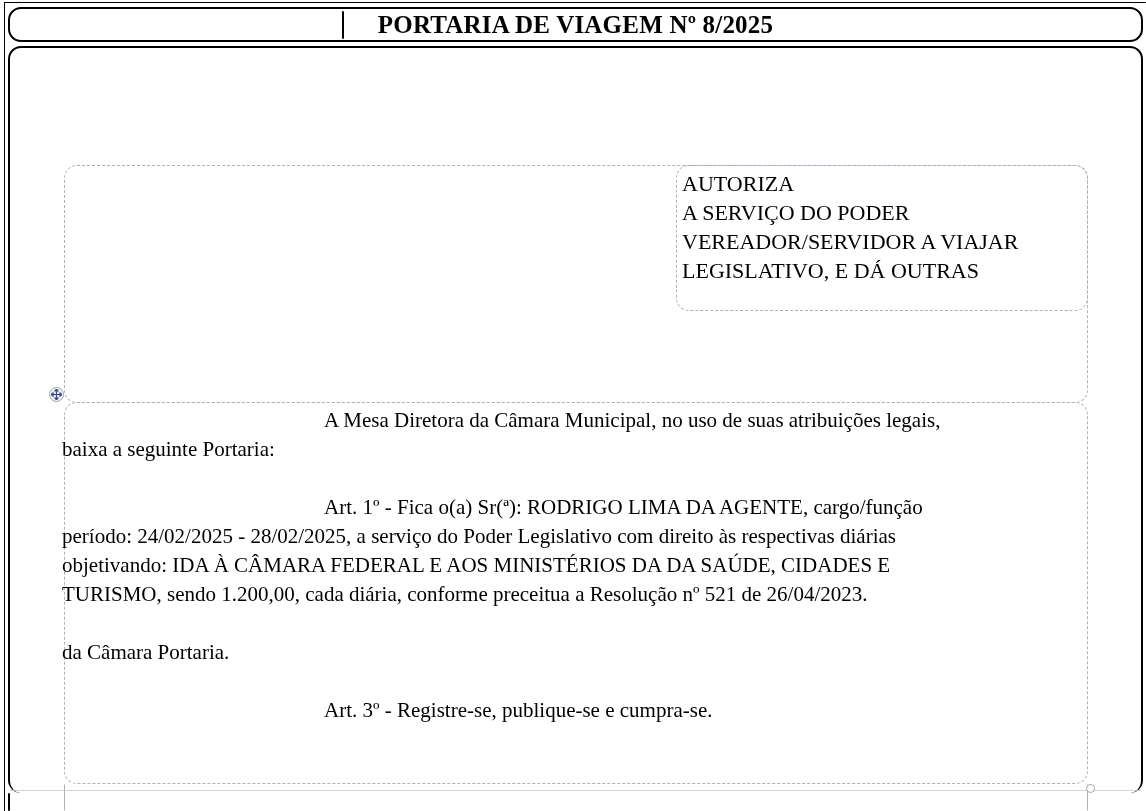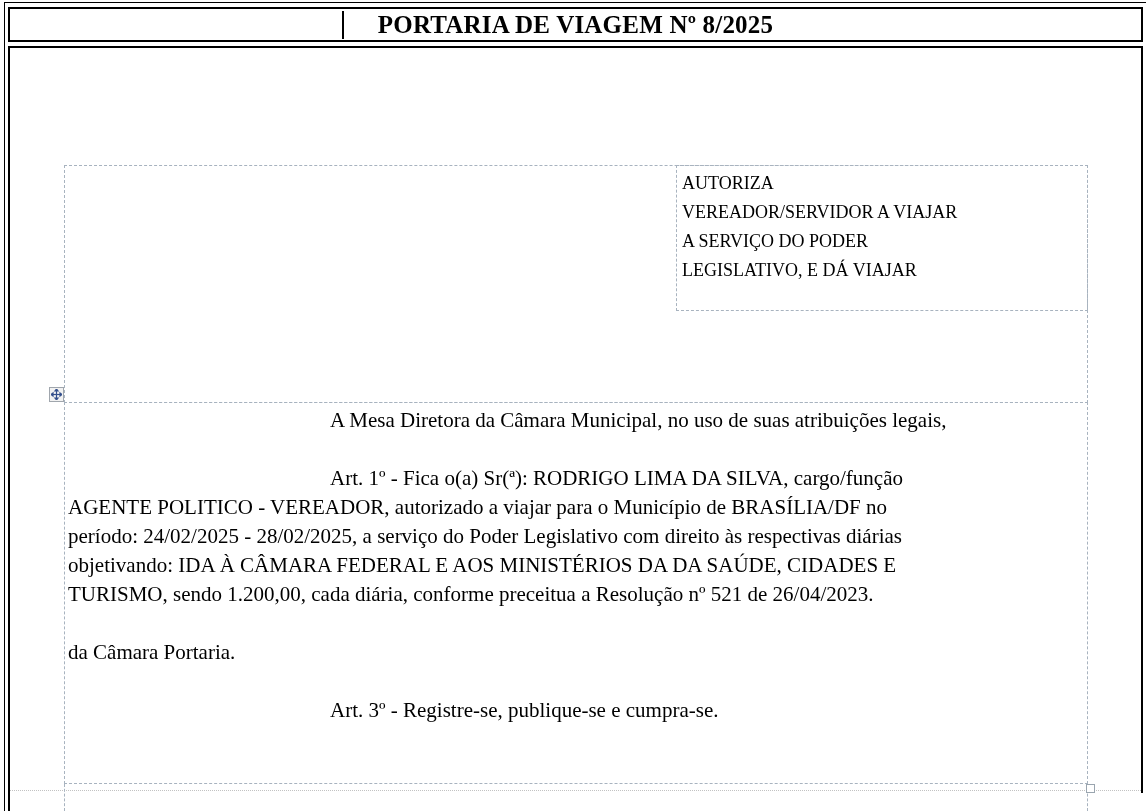--- a/index.html
+++ b/index.html
@@ -6,21 +6,21 @@
     --boundary:#a8b3bf;
     --ink:#000000;
   }
   html,body{margin:0;padding:0;}
   body{
     width:1146px;height:811px;position:relative;overflow:hidden;
     background:#ffffff;
     font-family:"Liberation Serif","DejaVu Serif",serif;
     color:var(--ink);
   }
-  .abs{position:absolute;box-sizing:border-box;}
+  .abs{position:absolute;box-sizing:border-box;border-radius:13px;}
 
   
   .outer-top{left:4px;top:2px;width:1142px;height:0;border-top:1px solid var(--ink);}
   .outer-left{left:4px;top:2px;width:0;height:809px;border-left:1px solid var(--ink);}
 
   
   .title-box{left:8px;top:7px;width:1135px;height:35px;border:2px solid var(--ink);}
   .title-text{
     margin:0;width:100%;text-align:center;
     font-size:25px;font-weight:bold;line-height:31px;
@@ -33,27 +33,27 @@
   .main-left-ext{left:8px;top:793px;width:2px;height:18px;background:var(--ink);}
   .bottom-dotted{left:10px;top:790px;width:1131px;height:0;border-top:1px dotted #c2c2c2;}
 
   
   .table1{left:64px;top:165px;width:1024px;height:238px;border:1px dashed var(--boundary);}
   .ementa-cell{
     left:676px;top:165px;width:412px;height:146px;
     border:1px dashed var(--boundary);
     padding:3px 5px;
   }
-  .ementa-line{font-size:18px;line-height:29px;white-space:nowrap;}
+  .ementa-line{font-size:22px;line-height:29px;white-space:nowrap;}
   .table2{left:64px;top:402px;width:1024px;height:382px;border:1px dashed var(--boundary);}
   .dash-ext-left{left:64px;top:784px;width:0;height:27px;border-left:1px dashed var(--boundary);}
   .dash-ext-right{left:1087px;top:784px;width:0;height:27px;border-left:1px dashed var(--boundary);}
 
   
-  .body-text{left:68px;top:406px;width:1016px;}
+  .body-text{left:62px;top:406px;width:1016px;}
   .bline{font-size:21px;line-height:29px;white-space:nowrap;}
   .bline.indent{padding-left:262px;}
   .bblank{height:29px;}
 
   
   .move-handle{
     left:49px;top:387px;width:15px;height:15px;
     border:1px solid #a0a6ad;background:#f2f2f2;
     display:flex;align-items:center;justify-content:center;
   }
@@ -73,33 +73,33 @@
 </div>
 <div class="abs caret"></div>
 
 <div class="abs main-box"></div>
 <div class="abs main-left-ext"></div>
 <div class="abs bottom-dotted"></div>
 
 <div class="abs table1"></div>
 <div class="abs ementa-cell" id="ementa-lines">
     <div class="ementa-line">AUTORIZA</div>
+    <div class="ementa-line">A SERVIÇO DO PODER</div>
     <div class="ementa-line">VEREADOR/SERVIDOR A VIAJAR</div>
-    <div class="ementa-line">A SERVIÇO DO PODER</div>
-    <div class="ementa-line">LEGISLATIVO, E DÁ VIAJAR</div>
+    <div class="ementa-line">LEGISLATIVO, E DÁ OUTRAS</div>
   </div>
 
 <div class="abs table2"></div>
 <div class="abs dash-ext-left"></div>
 <div class="abs dash-ext-right"></div>
 <div class="abs body-text" id="body-lines">
     <div class="bline indent">A Mesa Diretora da Câmara Municipal, no uso de suas atribuições legais,</div>
+    <div class="bline">baixa a seguinte Portaria:</div>
     <div class="bblank"></div>
-    <div class="bline indent">Art. 1º - Fica o(a) Sr(ª): RODRIGO LIMA DA SILVA, cargo/função</div>
-    <div class="bline">AGENTE POLITICO - VEREADOR, autorizado a viajar para o Município de BRASÍLIA/DF no</div>
+    <div class="bline indent">Art. 1º - Fica o(a) Sr(ª): RODRIGO LIMA DA AGENTE, cargo/função</div>
     <div class="bline">período: 24/02/2025 - 28/02/2025, a serviço do Poder Legislativo com direito às respectivas diárias</div>
     <div class="bline">objetivando: IDA À CÂMARA FEDERAL E AOS MINISTÉRIOS DA DA SAÚDE, CIDADES E</div>
     <div class="bline">TURISMO, sendo 1.200,00, cada diária, conforme preceitua a Resolução nº 521 de 26/04/2023.</div>
     <div class="bblank"></div>
     <div class="bline">da Câmara Portaria.</div>
     <div class="bblank"></div>
     <div class="bline indent">Art. 3º - Registre-se, publique-se e cumpra-se.</div>
   </div>
 
 <div class="abs move-handle">

